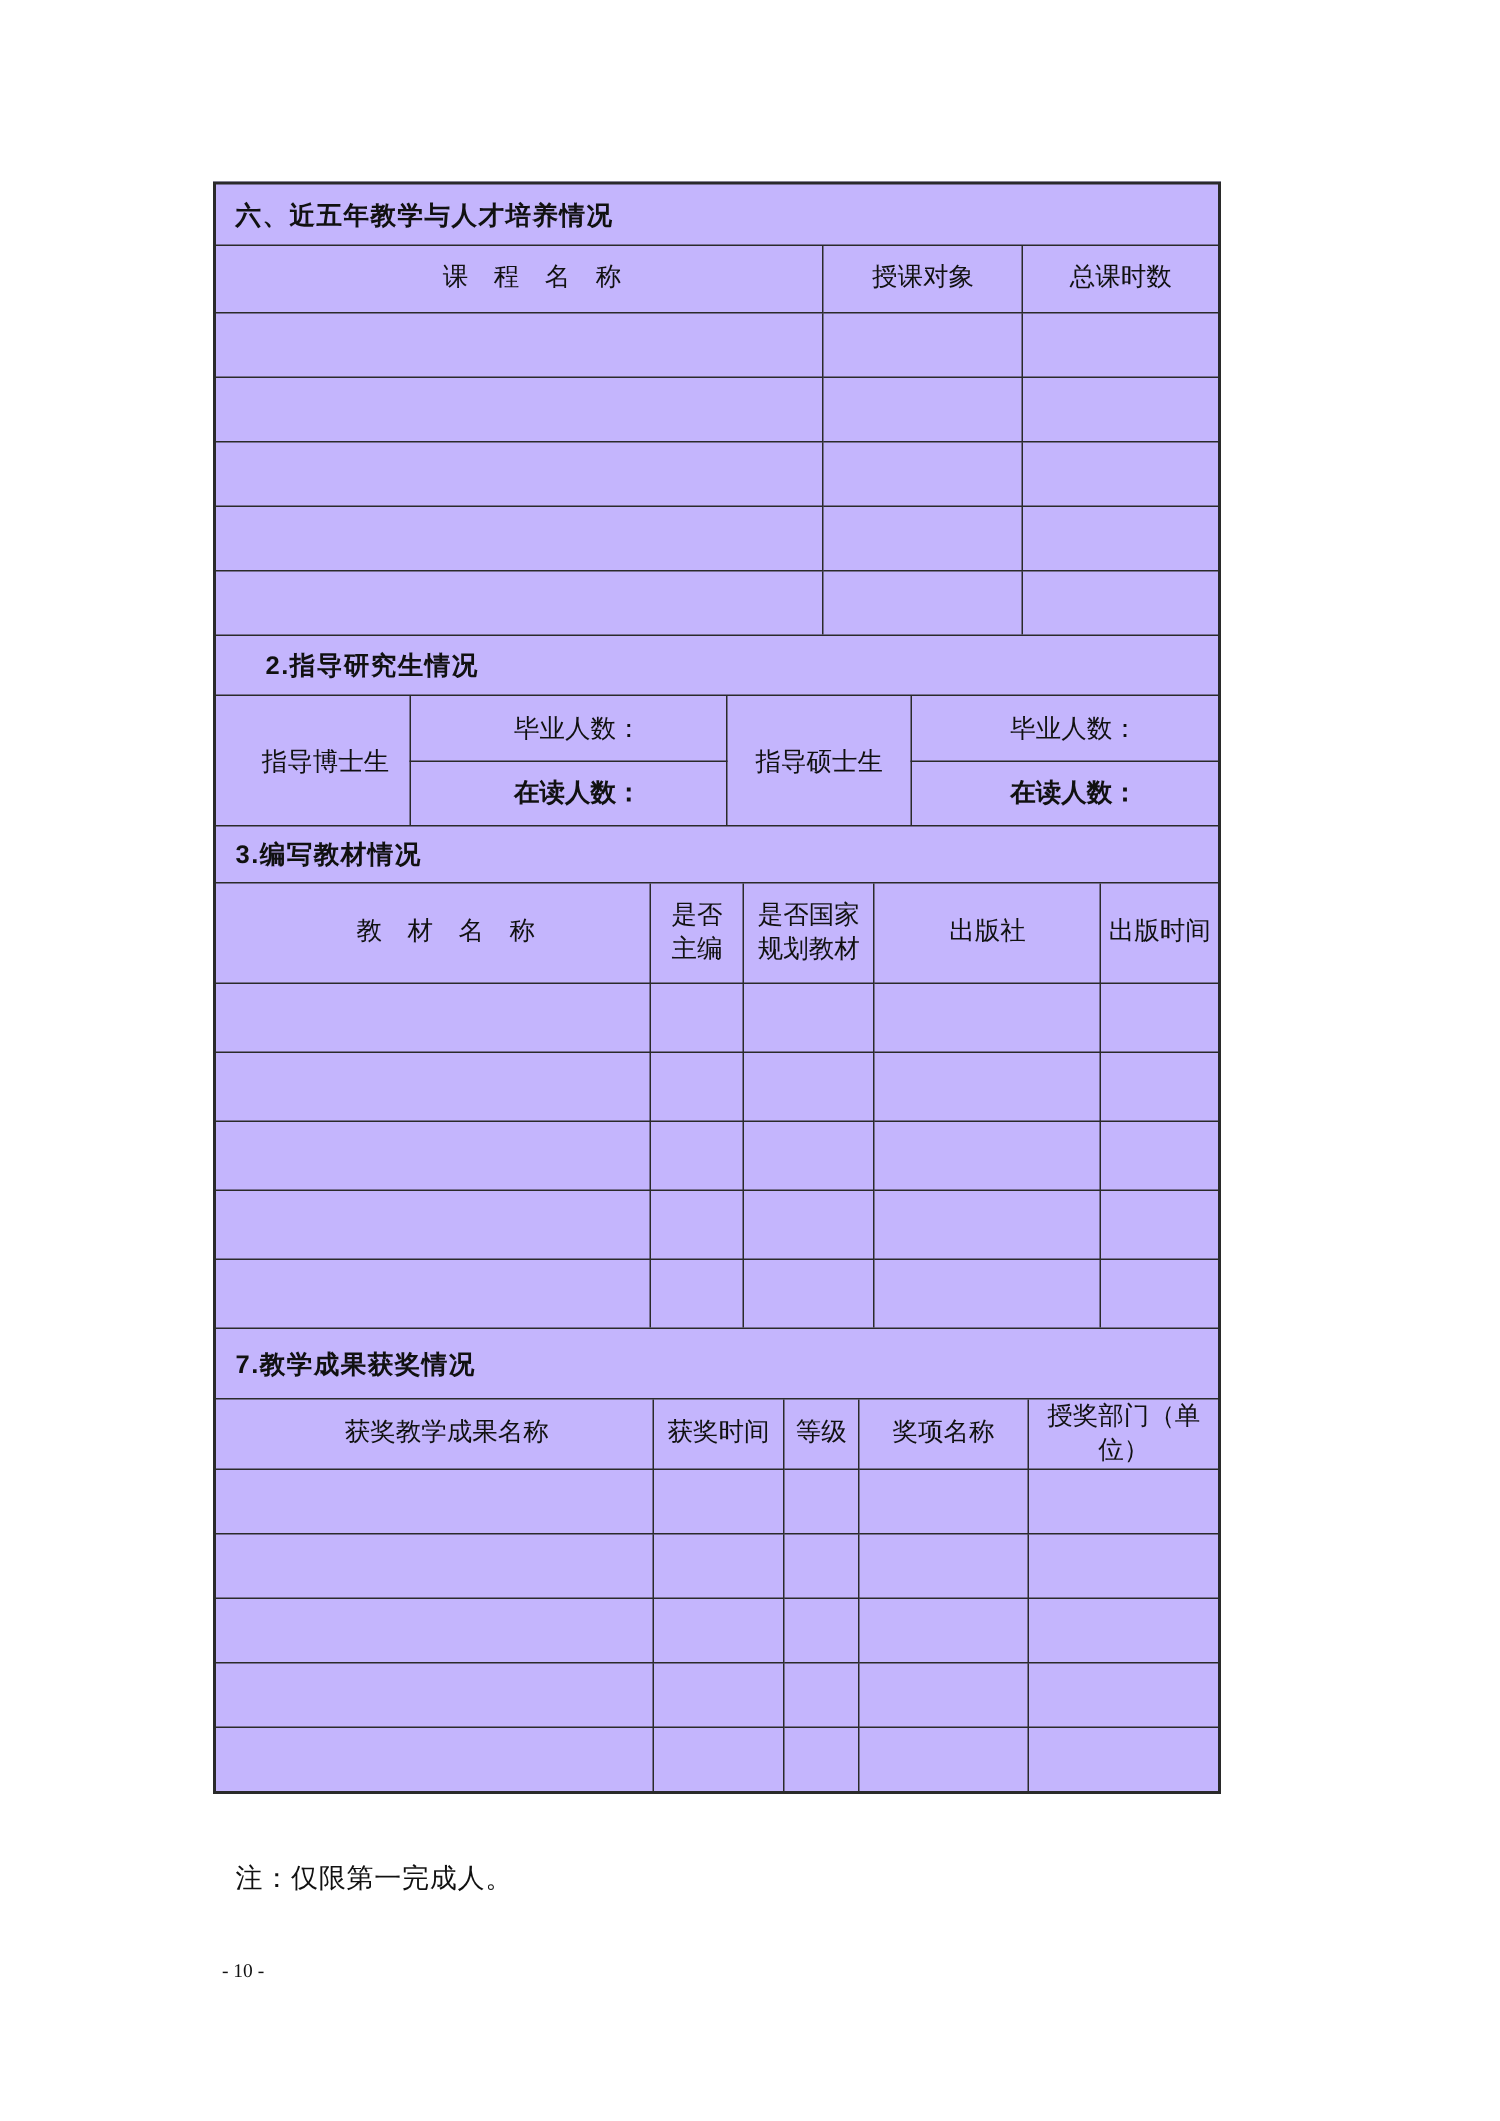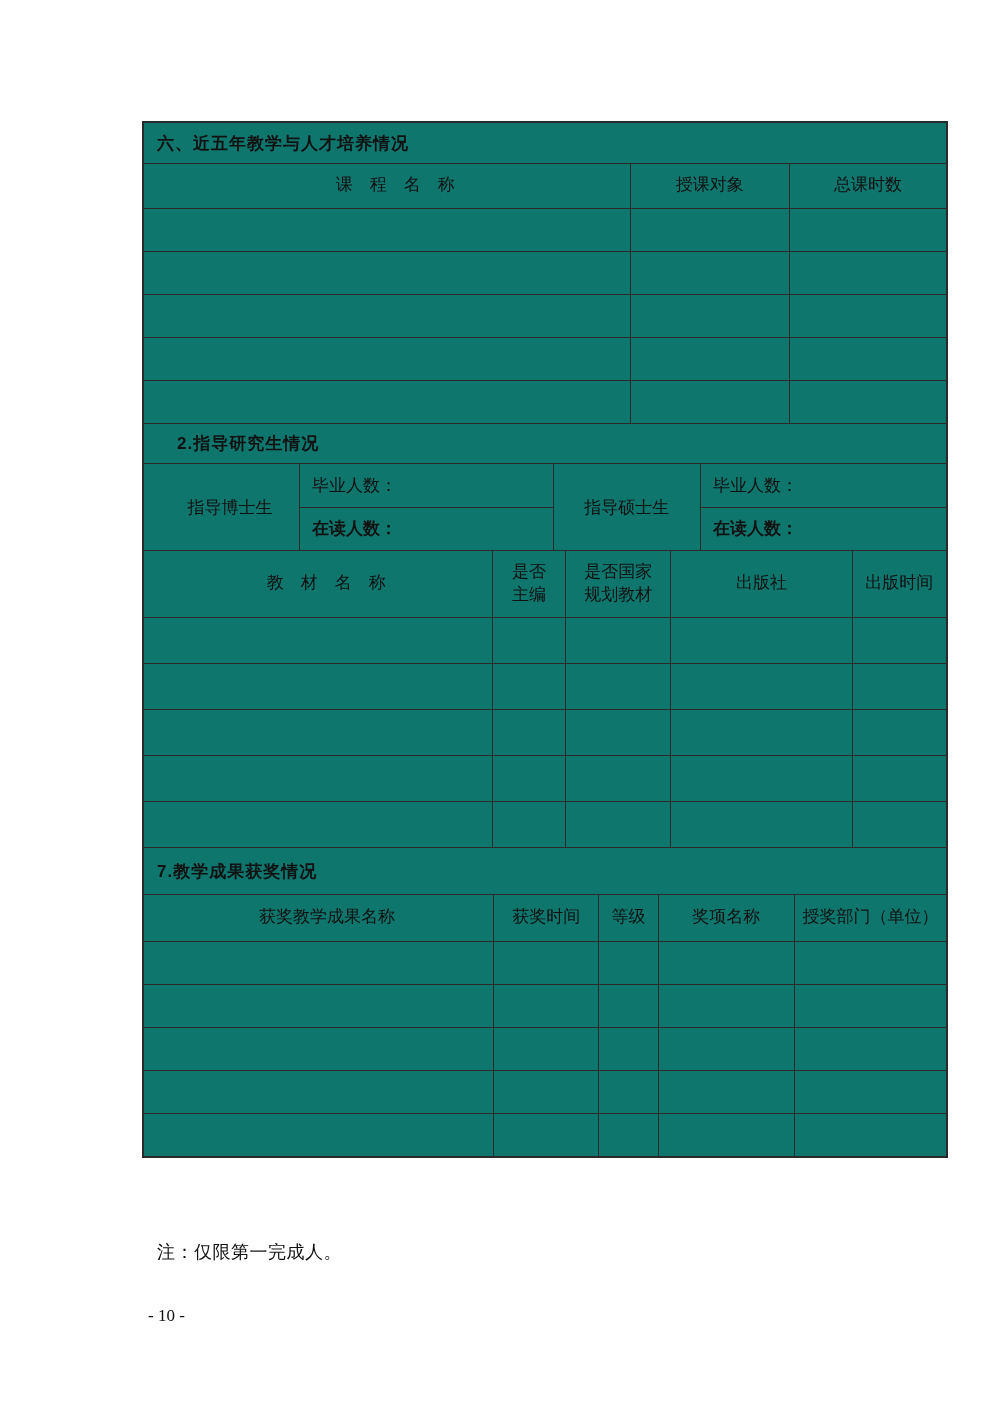--- a/index.html
+++ b/index.html
@@ -12,24 +12,24 @@
     height: 1414px;
     position: relative;
     font-family: "Liberation Serif", "DejaVu Serif", serif;
     color: #111111;
   }
   
   .form-frame {
     position: absolute;
     left: 142px;
     top: 121px;
-    width: 806px;
+    width: 672px;
     border: 2px solid #2a2a2a;
     box-sizing: border-box;
-    background: #0f766e;
+    background: #c4b5fd;
   }
   
   .heading-row {
     box-sizing: border-box;
     border-bottom: 1.5px solid #2a2a2a;
     display: flex;
     align-items: center;
     padding-left: 13px;
     font-family: "Liberation Sans", "DejaVu Sans", sans-serif;
     font-weight: bold;
@@ -59,34 +59,34 @@
     overflow: hidden;
   }
   
   table.grid tr td:first-child  { border-left: none; padding-left: 17px; }
   table.grid tr td:last-child   { border-right: none; }
   table.grid tr:first-child td  { border-top: none; }
   table.grid tr:last-child td   { border-bottom: none; font-weight: bold; }
   table.grid td.vspan           { border-bottom: none; }
   .hdr { text-align: center; vertical-align: middle; line-height: 1.35; }
   .lbl-center { text-align: center; vertical-align: middle; }
-  .lbl-left { text-align: left; vertical-align: middle; padding-left: 12px !important; }
+  .lbl-left { text-align: center; vertical-align: middle; padding-left: 12px !important; }
   
   .footnote {
     position: absolute;
     left: 157px;
     top: 1240px;
     font-size: 18px;
     letter-spacing: 0.5px;
   }
   .page-number {
     position: absolute;
     left: 148px;
     top: 1306px;
-    font-size: 17px;
+    font-size: 13px;
   }
 </style>
 </head>
 <body>
 
 <div class="form-frame">
 
   <div class="heading-row h-main">
     <span>六、近五年教学与人才培养情况</span>
   </div>
@@ -152,20 +152,23 @@
         <td class="lbl-left">毕业人数：</td>
       </tr>
       <tr style="height:43px">
         <td class="lbl-left">在读人数：</td>
         <td class="lbl-left">在读人数：</td>
       </tr>
     </tbody>
       </table>
   </div>
 
+  <div class="heading-row h-sub3">
+    <span>3.编写教材情况</span>
+  </div>
   <div class="block">
     <table class="grid">
       <colgroup>
           <col style="width:43.4%">
           <col style="width:9.2%">
           <col style="width:13.1%">
           <col style="width:22.6%">
           <col style="width:11.7%">
         </colgroup>
       <tbody>

